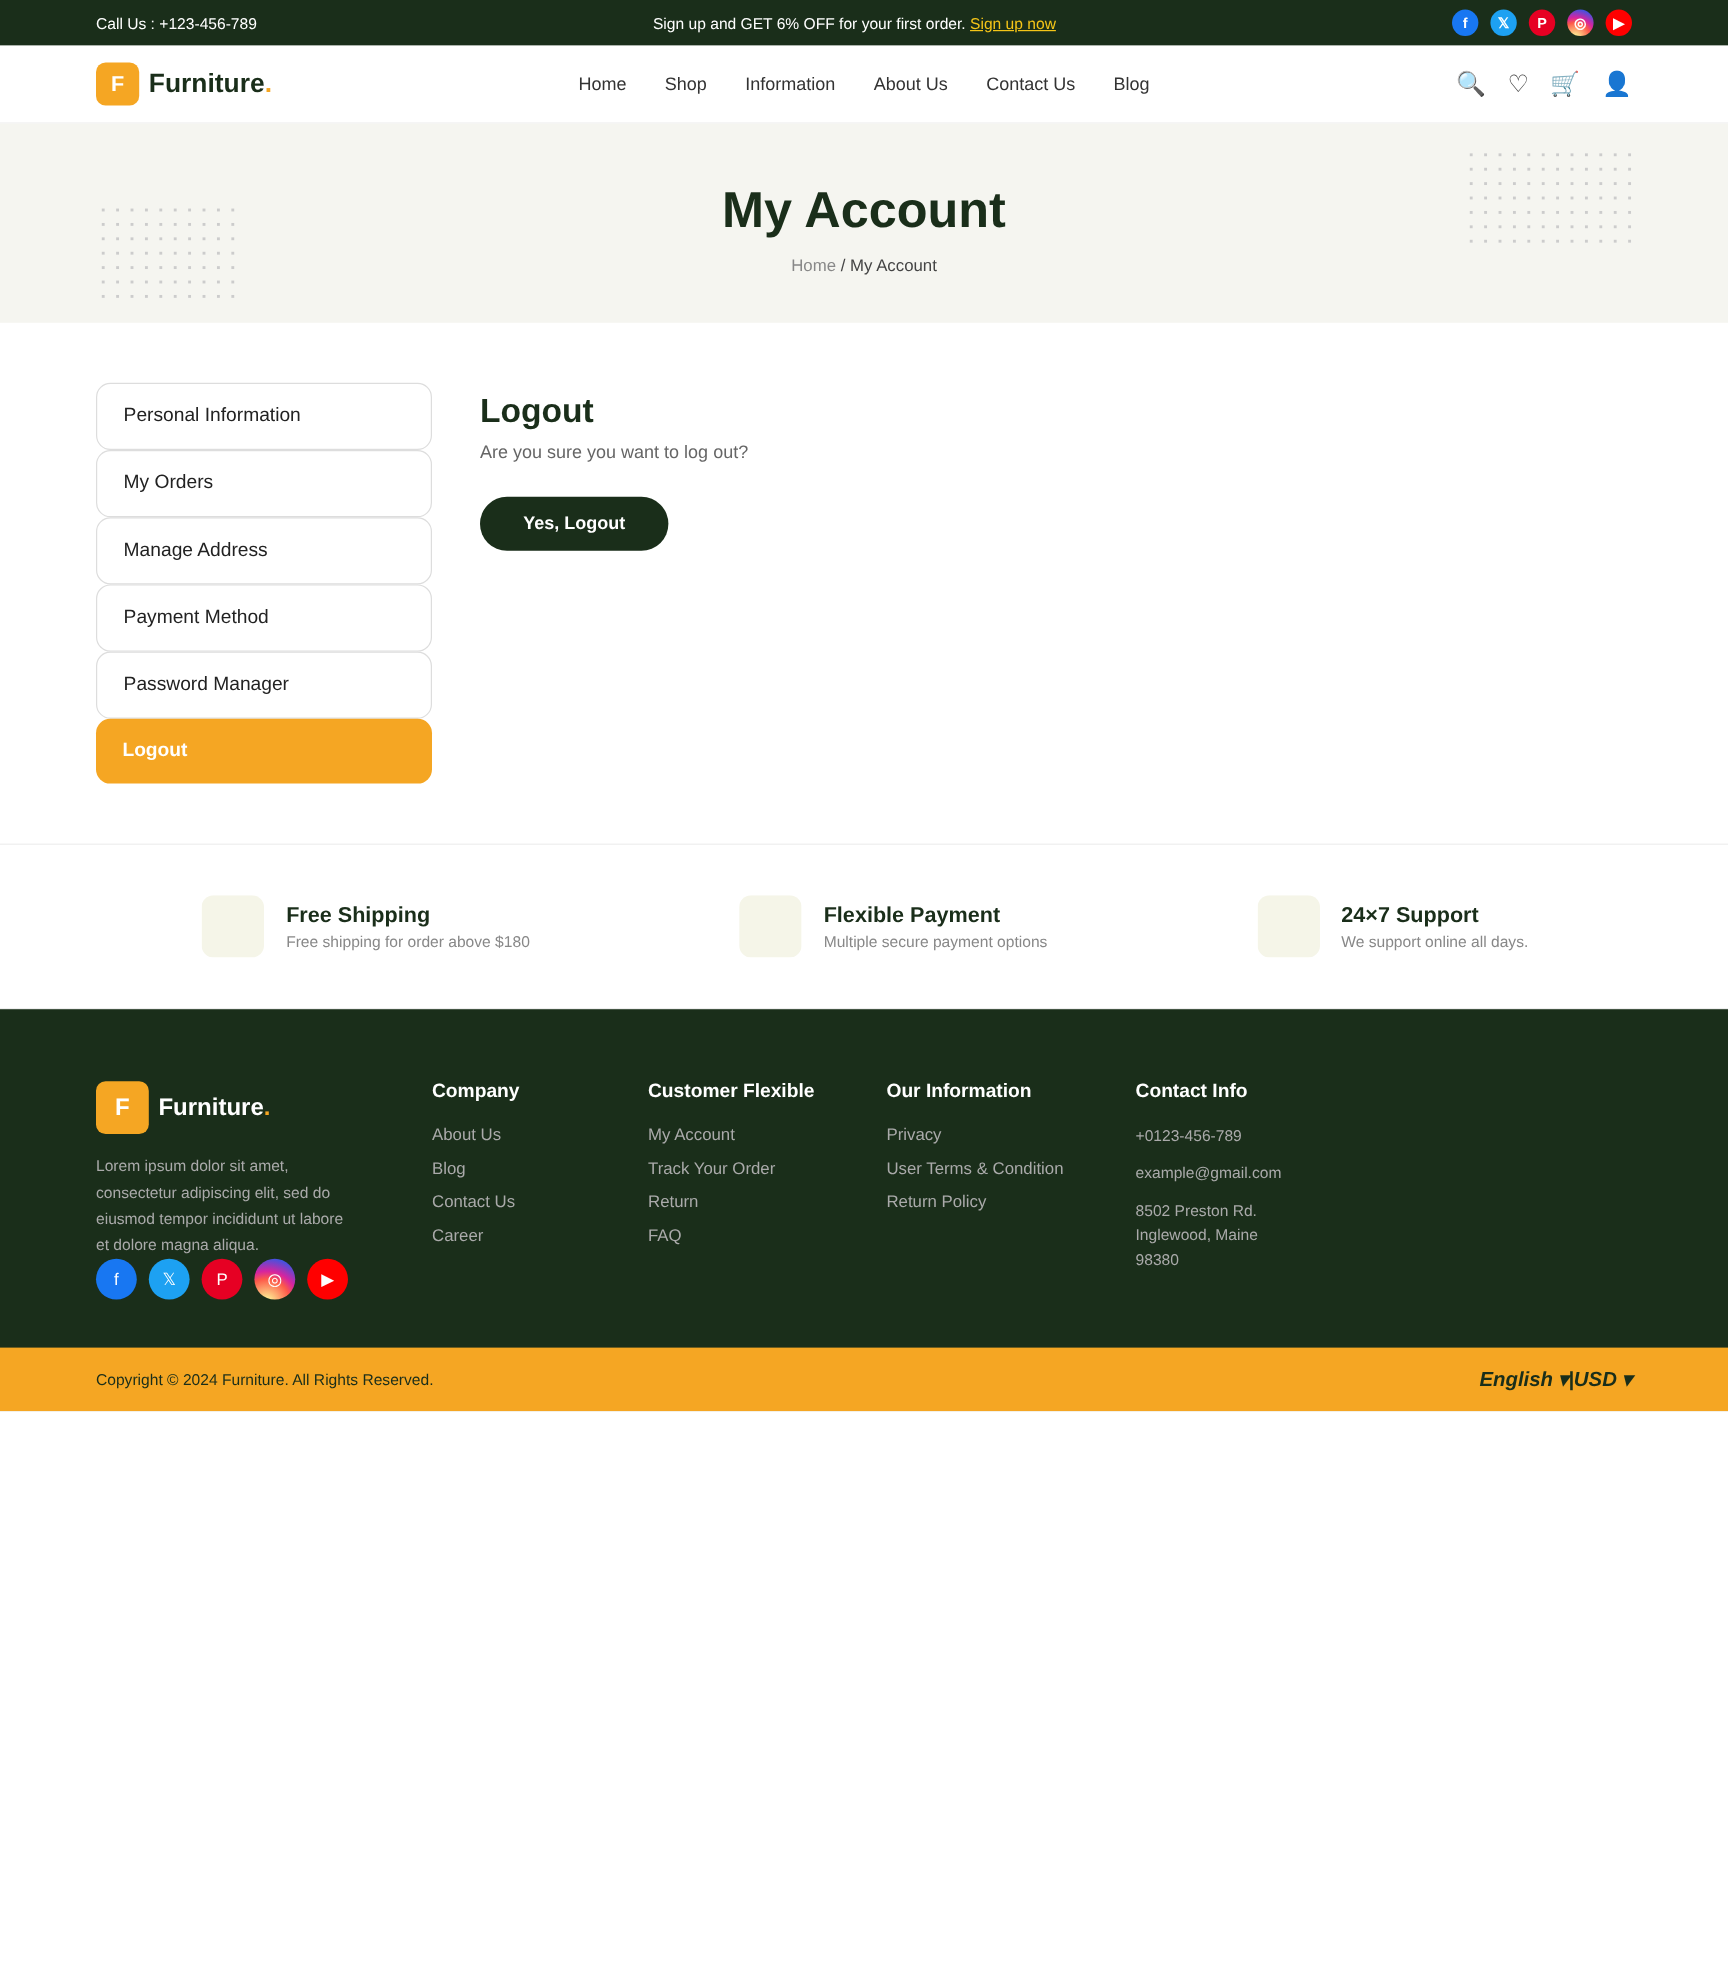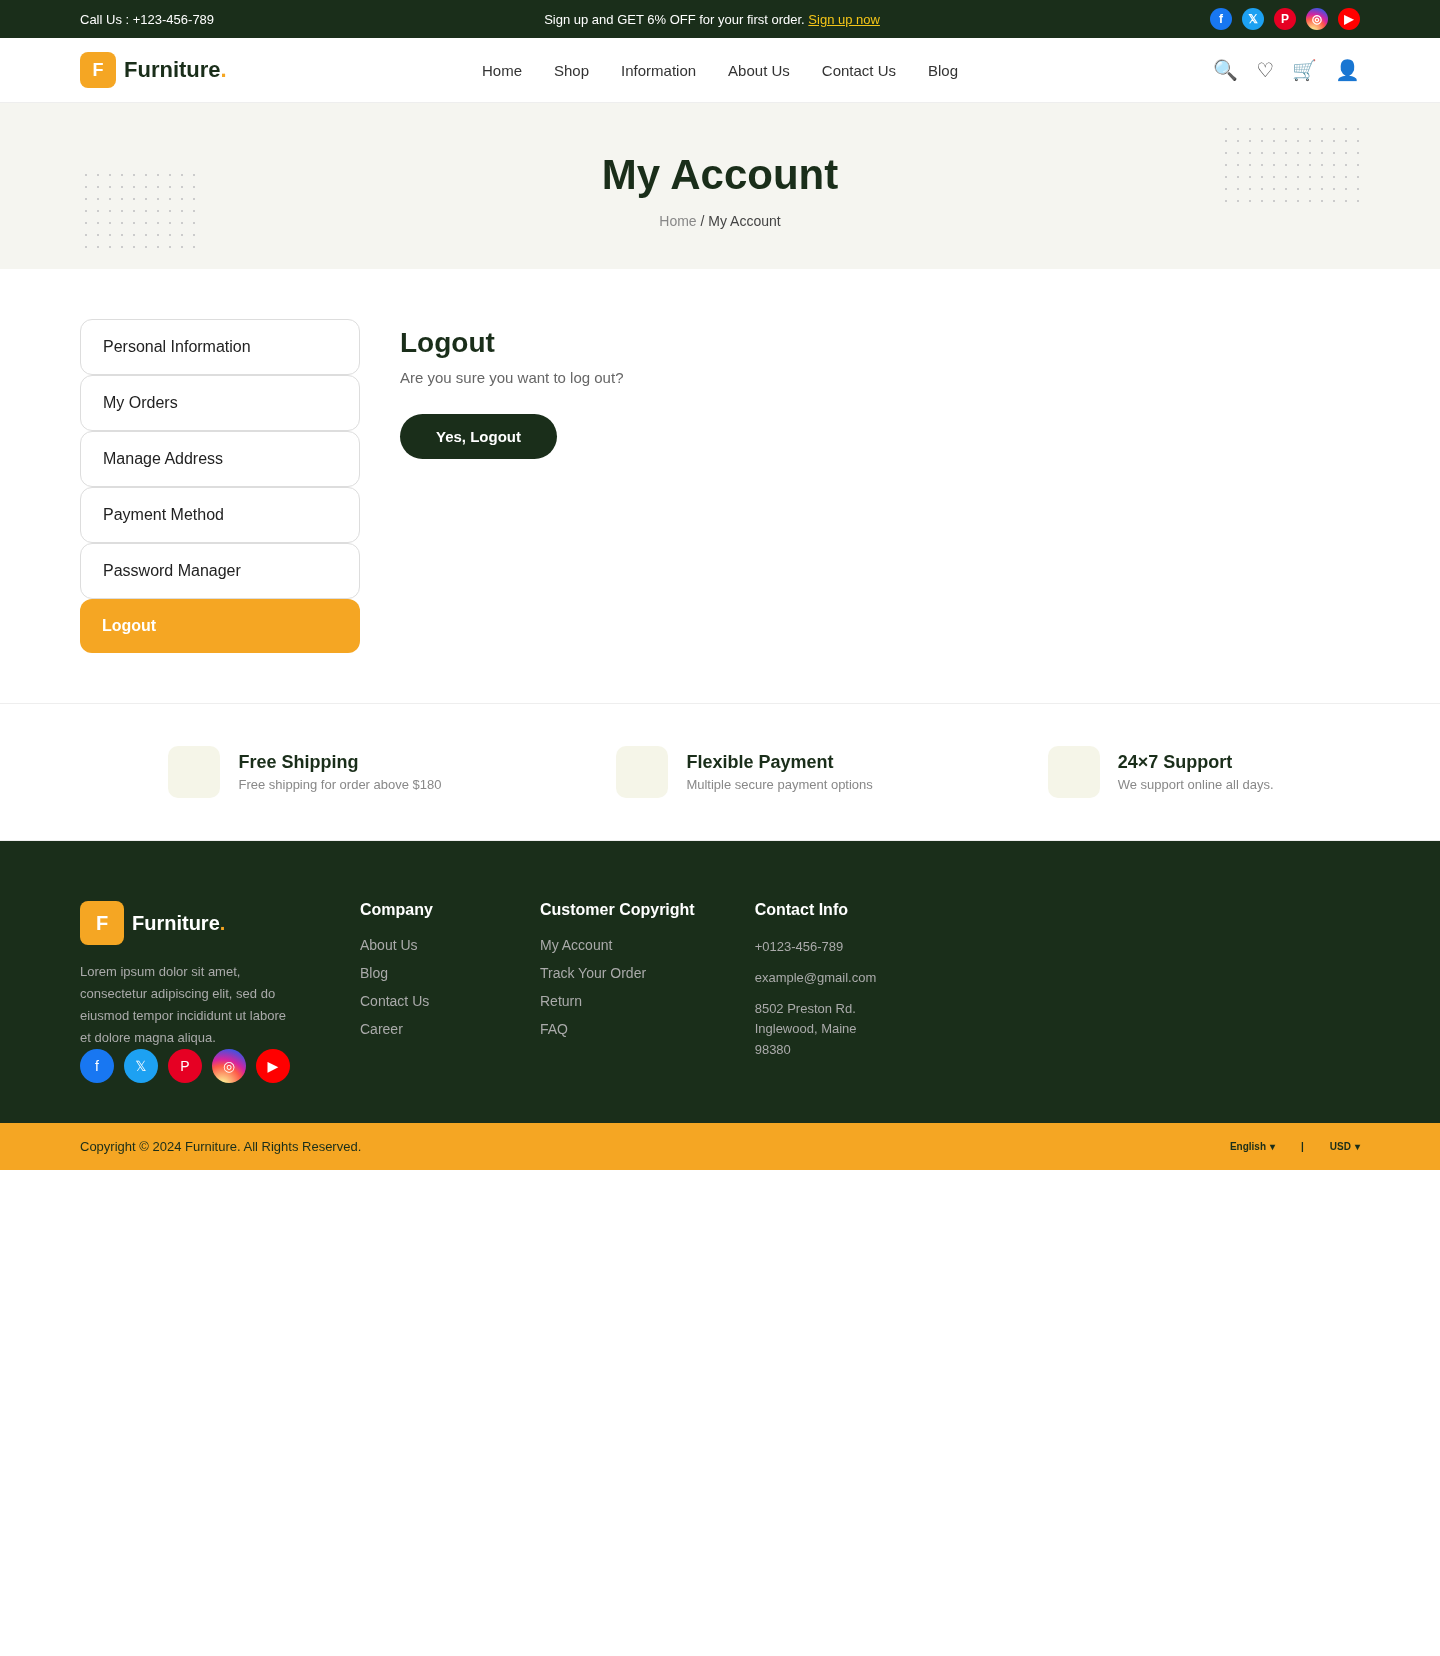--- a/index.html
+++ b/index.html
@@ -177,21 +177,21 @@
 
     .footer-bottom {
       background: #f5a623;
       margin: 0 -80px -30px;
       padding: 16px 80px;
       display: flex;
       justify-content: space-between;
       align-items: center;
     }
     .footer-bottom p { font-size: 13px; color: #1a2e1a; font-weight: 500; }
-    .footer-bottom-right { display: flex; align-items: center; gap: 26px; font-size: 10px; color: #1a2e1a; font-weight: 600; }
+    .footer-bottom-right { display: flex; align-items: center; gap: 0; font-size: 17px; color: #1a2e1a; font-weight: 600; font-style: italic; }
     .lang-select { display: flex; align-items: center; gap: 4px; cursor: pointer; }
   </style>
 </head>
 <body>
 
 <div class="top-bar">
   <div class="top-bar-left">
     <span>Call Us :</span>
     <span>+123-456-789</span>
   </div>
@@ -323,27 +323,33 @@
 
     <div class="footer-col">
       <h4>Company</h4>
       <a href="#">About Us</a>
       <a href="#">Blog</a>
       <a href="#">Contact Us</a>
       <a href="#">Career</a>
     </div>
 
     <div class="footer-col">
-      <h4>Customer Copyright</h4>
+      <h4>Customer Flexible</h4>
       <a href="#">My Account</a>
       <a href="#">Track Your Order</a>
       <a href="#">Return</a>
       <a href="#">FAQ</a>
     </div>
 
+    <div class="footer-col">
+      <h4>Our Information</h4>
+      <a href="#">Privacy</a>
+      <a href="#">User Terms &amp; Condition</a>
+      <a href="#">Return Policy</a>
+    </div>
 
     <div class="footer-col contact">
       <h4>Contact Info</h4>
       <p>+0123-456-789</p>
       <p>example@gmail.com</p>
       <p>8502 Preston Rd.<br>Inglewood, Maine<br>98380</p>
     </div>
   </div>
 
   <div class="footer-bottom">

